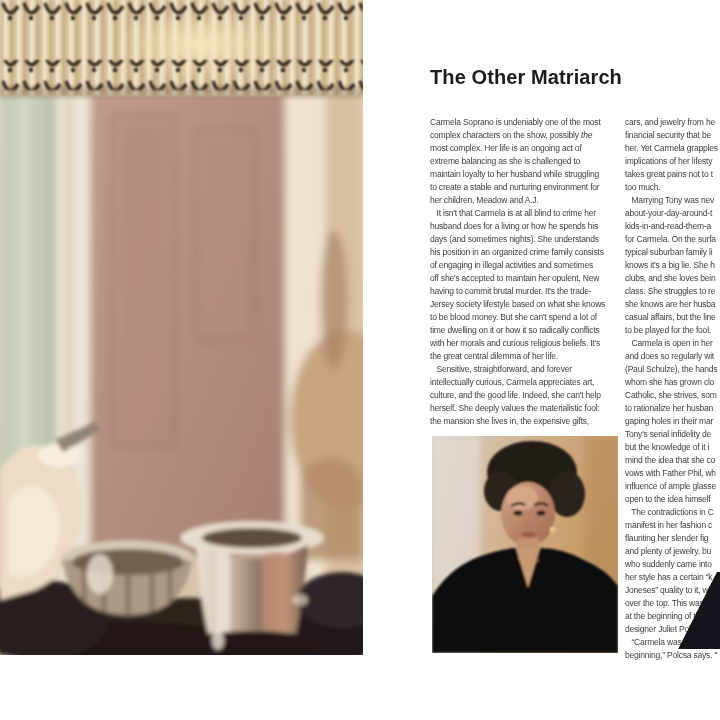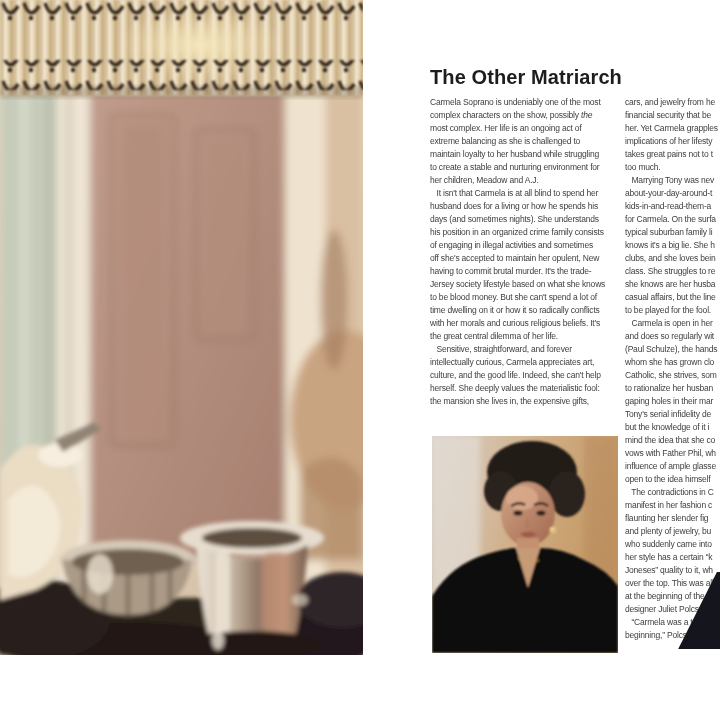--- a/index.html
+++ b/index.html
@@ -2,21 +2,21 @@
 <html><head>
 <meta charset="utf-8">
 <style>
   html,body{margin:0;padding:0;background:#ffffff;}
   .page{position:relative;width:720px;height:674px;background:#ffffff;overflow:hidden;
         font-family:"Liberation Sans",sans-serif;}
   .photo{position:absolute;overflow:hidden;}
   .photo svg{display:block;}
   .article-title{position:absolute;left:430px;top:53px;font-size:20px;font-weight:bold;
         color:#1d1d1d;letter-spacing:0.1px;}
-  .col{position:absolute;top:96px;font-size:8.5px;line-height:13px;color:#3e3e3e;
+  .col{position:absolute;top:116px;font-size:8.5px;line-height:13px;color:#3e3e3e;
         letter-spacing:-0.2px;}
   .col-1{left:430px;width:192px;}
   .col-2{left:625px;width:140px;}
   .text-line{white-space:pre;}
   .text-line em{font-style:italic;}
   .page-footer{position:absolute;left:-4px;top:680px;font-size:8px;font-weight:bold;
         letter-spacing:2.2px;color:#3b3b45;white-space:pre;}
   .corner-wedge{position:absolute;left:676px;top:572px;width:44px;height:77px;
         background:#15151d;
         clip-path:polygon(93% 0%,100% 0%,100% 100%,5% 100%);}
@@ -130,21 +130,21 @@
   <h1 class="article-title">The Other Matriarch</h1>
 
   <div class="col col-1">
       <div class="text-line">Carmela Soprano is undeniably one of the most</div>
       <div class="text-line">complex characters on the show, possibly <em>the</em></div>
       <div class="text-line">most complex. Her life is an ongoing act of</div>
       <div class="text-line">extreme balancing as she is challenged to</div>
       <div class="text-line">maintain loyalty to her husband while struggling</div>
       <div class="text-line">to create a stable and nurturing environment for</div>
       <div class="text-line">her children, Meadow and A.J.</div>
-      <div class="text-line">   It isn't that Carmela is at all blind to spend her</div>
+      <div class="text-line">   It isn't that Carmela is at all blind to crime her</div>
       <div class="text-line">husband does for a living or how he spends his</div>
       <div class="text-line">days (and sometimes nights). She understands</div>
       <div class="text-line">his position in an organized crime family consists</div>
       <div class="text-line">of engaging in illegal activities and sometimes</div>
       <div class="text-line">off she's accepted to maintain her opulent, New</div>
       <div class="text-line">having to commit brutal murder. It's the trade-</div>
       <div class="text-line">Jersey society lifestyle based on what she knows</div>
       <div class="text-line">to be blood money. But she can't spend a lot of</div>
       <div class="text-line">time dwelling on it or how it so radically conflicts</div>
       <div class="text-line">with her morals and curious religious beliefs. It's</div>

